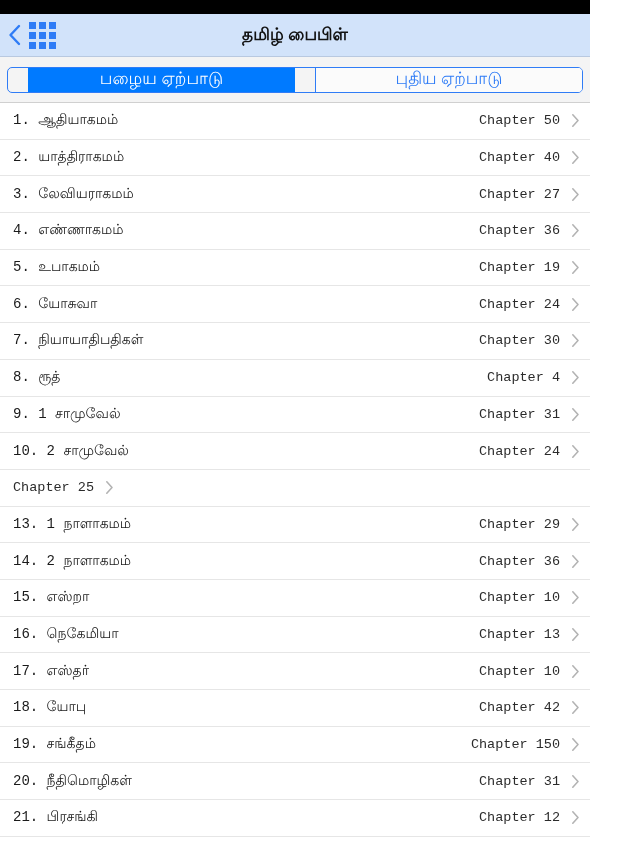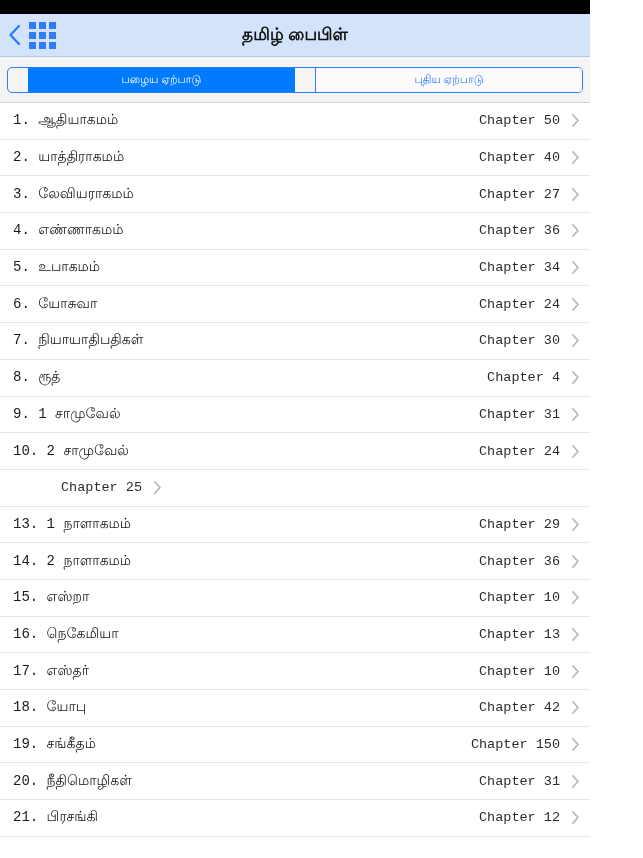--- a/index.html
+++ b/index.html
@@ -101,21 +101,21 @@
     border-radius: 5px;
     overflow: hidden;
     border: 1px solid #2f7cf6;
     box-sizing: border-box;
   }
   .segment {
     flex: 1 1 50%;
     display: flex;
     align-items: center;
     justify-content: center;
-    font-size: 11px;
+    font-size: 17px;
     cursor: pointer;
     box-sizing: border-box;
     background: #fbfbfb;
     color: #2f7cf6;
     user-select: none;
     margin-left: 20px;
   }
   .segment + .segment {
     border-left: 1px solid #2f7cf6;
     font-family: Liberation Serif, serif;
@@ -149,21 +149,20 @@
     color: #1a1a1a;
     white-space: nowrap;
     overflow: hidden;
   }
   .chapter-count {
     flex: 0 0 auto;
     font-size: 13.5px;
     color: #2b2b2b;
     margin-right: 11px;
     white-space: nowrap;
-    margin-left: 48px;
   }
   .row-chevron {
     flex: 0 0 auto;
     width: 9px;
     height: 15px;
     display: block;
   }
 </style>
 </head>
 <body>
@@ -223,21 +222,21 @@
       </div>
       <div class="book-row">
         <div class="book-name">4. எண்ணாகமம்</div>
         <div class="chapter-count">Chapter 36</div>
         <svg class="row-chevron" viewBox="0 0 9 15">
           <polyline points="1.8,1.8 7,7.5 1.8,13.2" fill="none" stroke="#b3b3b3" stroke-width="1.6" stroke-linecap="round" stroke-linejoin="round"></polyline>
         </svg>
       </div>
       <div class="book-row">
         <div class="book-name">5. உபாகமம்</div>
-        <div class="chapter-count">Chapter 34</div>
+        <div class="chapter-count">Chapter 19</div>
         <svg class="row-chevron" viewBox="0 0 9 15">
           <polyline points="1.8,1.8 7,7.5 1.8,13.2" fill="none" stroke="#b3b3b3" stroke-width="1.6" stroke-linecap="round" stroke-linejoin="round"></polyline>
         </svg>
       </div>
       <div class="book-row">
         <div class="book-name">6. யோசுவா</div>
         <div class="chapter-count">Chapter 24</div>
         <svg class="row-chevron" viewBox="0 0 9 15">
           <polyline points="1.8,1.8 7,7.5 1.8,13.2" fill="none" stroke="#b3b3b3" stroke-width="1.6" stroke-linecap="round" stroke-linejoin="round"></polyline>
         </svg>

